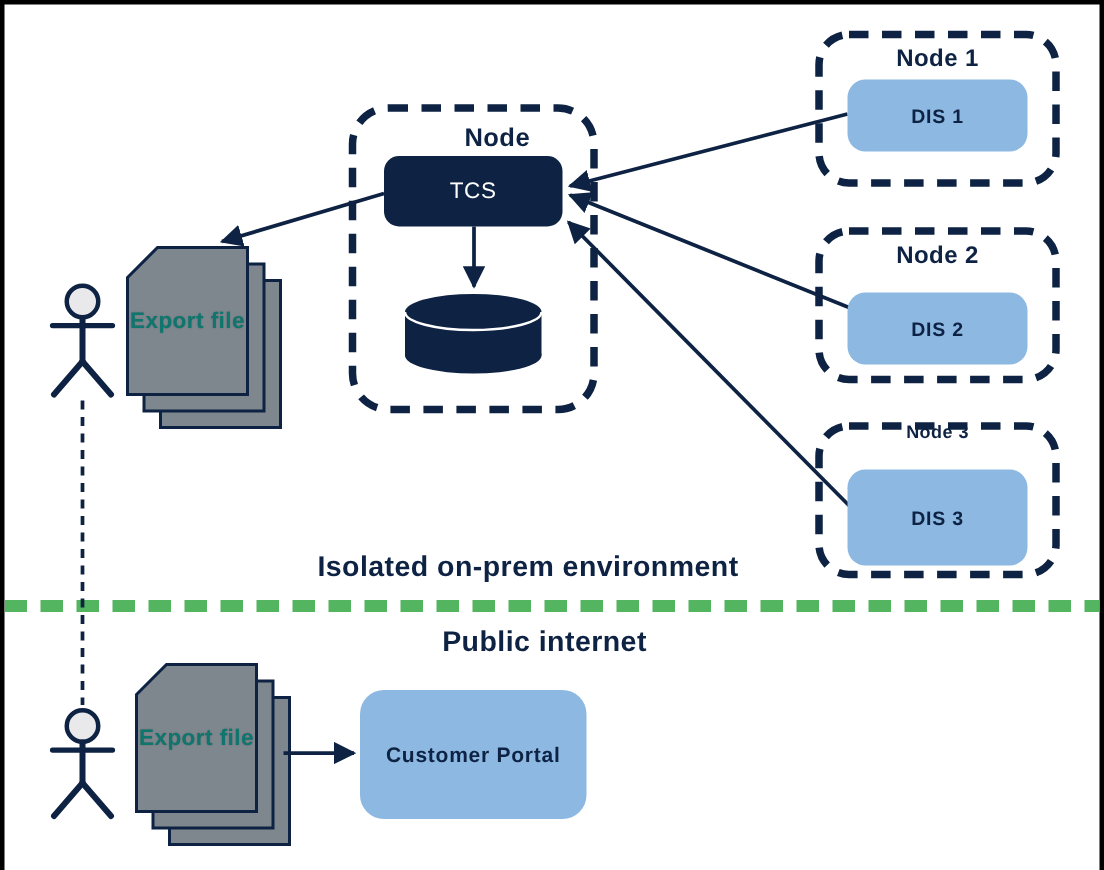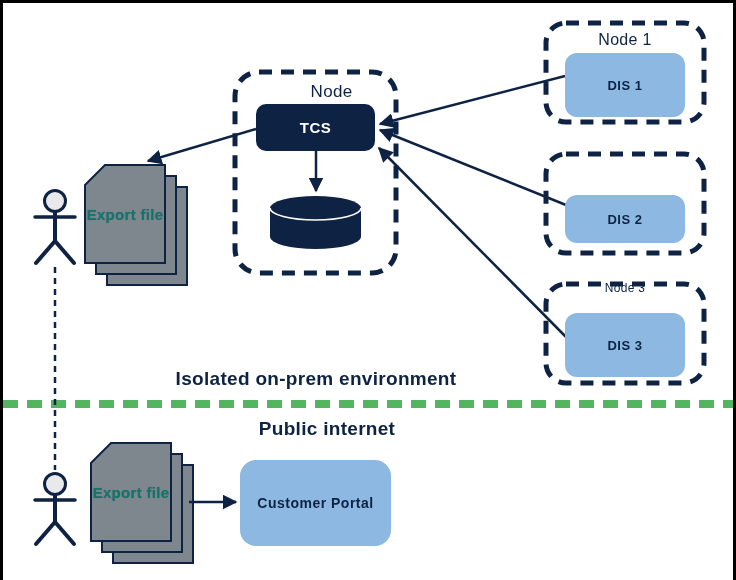--- a/index.html
+++ b/index.html
@@ -12,33 +12,33 @@
     border-left:3px solid #000;
     border-right:3px solid #000;
     font-family:"Liberation Sans", sans-serif;
     overflow:hidden;
   }
   #shapes{position:absolute;left:0;top:0;width:736px;height:580px;z-index:1;}
   .abs{position:absolute;z-index:2;}
   .navy-box{
     background:#0e2343;border-radius:10px;
     display:flex;align-items:center;justify-content:center;
-    color:#ffffff;font-weight:bold;font-size:15px;letter-spacing:.5px;
+    color:#ffffff;font-weight:normal;font-size:15px;letter-spacing:.5px;
   }
   .blue-box{
     background:#8cb8e2;border-radius:12px;
     display:flex;align-items:center;justify-content:center;
     color:#0e2343;font-weight:bold;font-size:13px;letter-spacing:.5px;
   }
   .node-title{
-    color:#0e2343;font-weight:normal;text-align:center;letter-spacing:.3px;
+    color:#0e2343;font-weight:bold;text-align:center;letter-spacing:.3px;
   }
   .env-label{
     color:#0e2343;font-weight:bold;font-size:19px;letter-spacing:.3px;
-    white-space:nowrap;transform:translateX(-50%);
+    white-space:nowrap;transform:translateX(-50%);margin-left:36px;
   }
   .file-label{
     color:#0f766e;font-weight:bold;font-size:15px;letter-spacing:.3px;
     white-space:nowrap;transform:translate(-50%,-50%);
     text-shadow:0 0 1px rgba(0,0,0,.25);
   }
 </style>
 </head>
 <body>
 
@@ -103,24 +103,25 @@
     <line x1="186" y1="499" x2="233" y2="499" stroke="#0e2343" stroke-width="2.5" marker-end="url(#arrow)"></line>
   </svg>
 
   <div class="abs node-title" style="left:230px;top:79px;width:165px;font-size:17px;padding-left:16px;">Node</div>
   <div class="abs navy-box" style="left:253px;top:101px;width:119px;height:47px;">
     <span>TCS</span>
   </div>
   <div class="abs" style="left:312px;top:228px;transform:translate(-50%,-50%);color:#fff;font-weight:bold;font-size:15px;letter-spacing:.5px;margin-top:28px;">DB</div>
 
   <div class="abs node-title" style="left:543px;top:28px;width:158px;font-size:16px;">Node 1</div>
-  <div class="abs blue-box" style="left:562px;top:50px;width:120px;height:64px;">
+  <div class="abs blue-box" style="left:562px;top:50px;width:120px;height:48px;">
     <span>DIS 1</span>
   </div>
 
+  <div class="abs node-title" style="left:543px;top:159px;width:158px;font-size:16px;">Node 2</div>
   <div class="abs blue-box" style="left:562px;top:192px;width:120px;height:48px;">
     <span>DIS 2</span>
   </div>
 
   <div class="abs node-title" style="left:543px;top:278px;width:158px;font-size:12px;">Node 3</div>
   <div class="abs blue-box" style="left:562px;top:310px;width:120px;height:64px;">
     <span>DIS 3</span>
   </div>
 
   <div class="abs file-label" style="left:122px;top:211px;">Export file</div>

